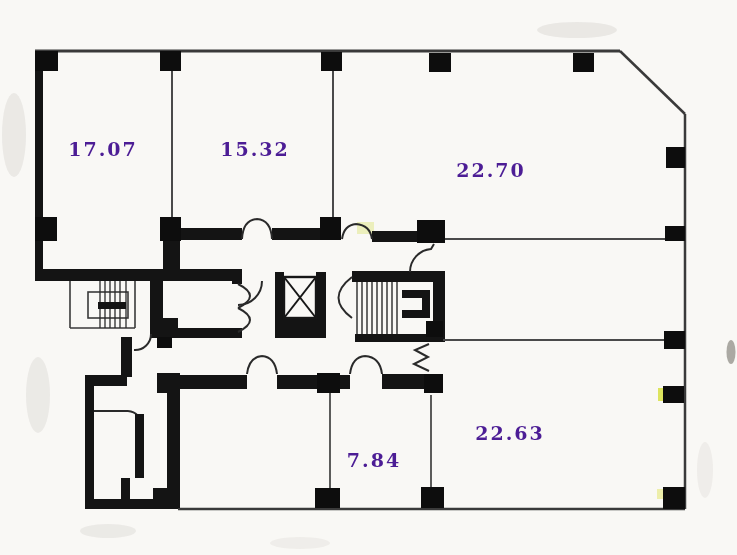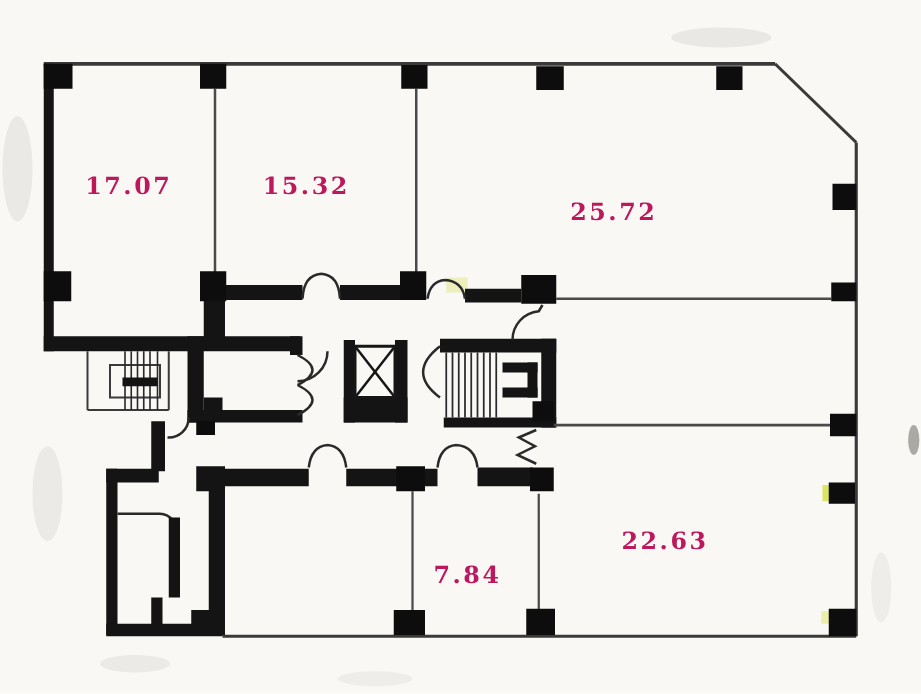--- a/index.html
+++ b/index.html
@@ -6,21 +6,21 @@
   .stage{
     position:relative;width:737px;height:555px;overflow:hidden;
     background:#f9f8f5;
     font-family:"DejaVu Serif", serif;
   }
   svg.plan{position:absolute;left:0;top:0;}
   .room-label{
     position:absolute;transform:translate(-50%,-50%);
     display:flex;align-items:center;white-space:nowrap;
     font-family:"DejaVu Serif", serif;
-    font-weight:700;font-size:19px;letter-spacing:2px;color:#be185d;
+    font-weight:700;font-size:19px;letter-spacing:2px;color:#4c1d95;
   }
   .room-label .tsubo{width:18px;height:18px;margin-left:2px;flex:0 0 auto;}
 </style>
 </head>
 <body>
 
 <div class="stage">
 
   <svg width="0" height="0" style="position:absolute" aria-hidden="true">
     <symbol id="tsubo-glyph" viewBox="0 0 100 100">
@@ -179,33 +179,33 @@
       <rect x="121" y="478" width="9" height="30" fill="#141414"></rect>
     </g>
   </svg>
 
   <div class="room-label" style="left:113px;top:149px">
     <span>17.07</span>
     <svg class="tsubo" viewBox="0 0 100 100">
         <use href="#tsubo-glyph"></use>
       </svg>
   </div>
-  <div class="room-label" style="left:255px;top:149px">
+  <div class="room-label" style="left:265px;top:149px">
     <span>15.32</span>
     <svg class="tsubo" viewBox="0 0 100 100">
         <use href="#tsubo-glyph"></use>
       </svg>
   </div>
   <div class="room-label" style="left:501px;top:170px">
-    <span>25.72</span>
-    <svg class="tsubo" viewBox="0 0 100 100">
-        <use href="#tsubo-glyph"></use>
-      </svg>
-  </div>
-  <div class="room-label" style="left:542px;top:433px">
+    <span>22.70</span>
+    <svg class="tsubo" viewBox="0 0 100 100">
+        <use href="#tsubo-glyph"></use>
+      </svg>
+  </div>
+  <div class="room-label" style="left:520px;top:433px">
     <span>22.63</span>
     <svg class="tsubo" viewBox="0 0 100 100">
         <use href="#tsubo-glyph"></use>
       </svg>
   </div>
   <div class="room-label" style="left:384px;top:460px">
     <span>7.84</span>
     <svg class="tsubo" viewBox="0 0 100 100">
         <use href="#tsubo-glyph"></use>
       </svg>

